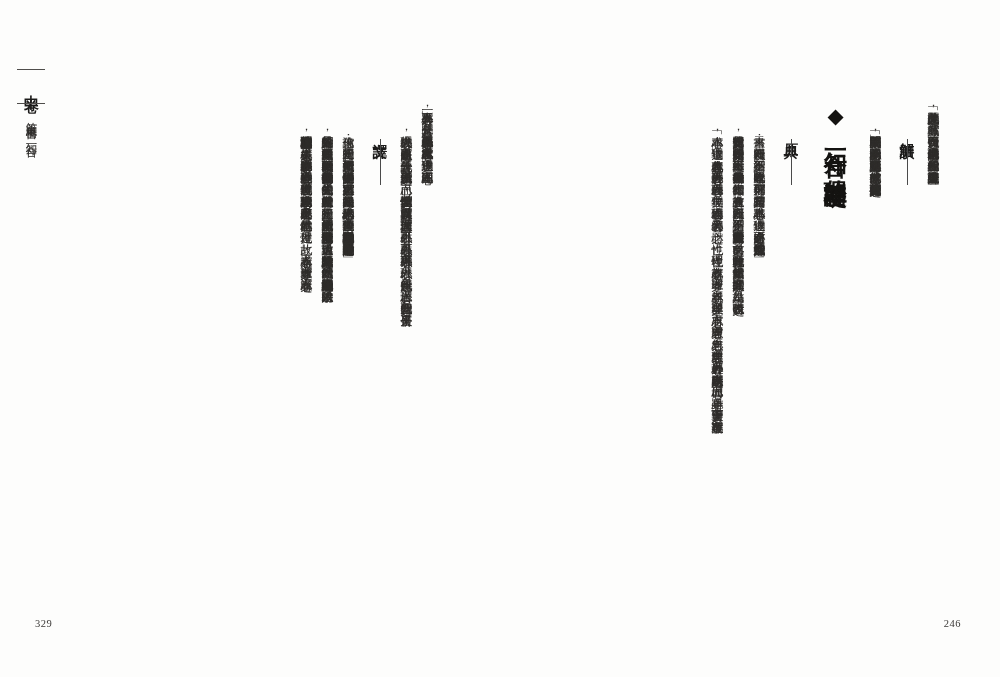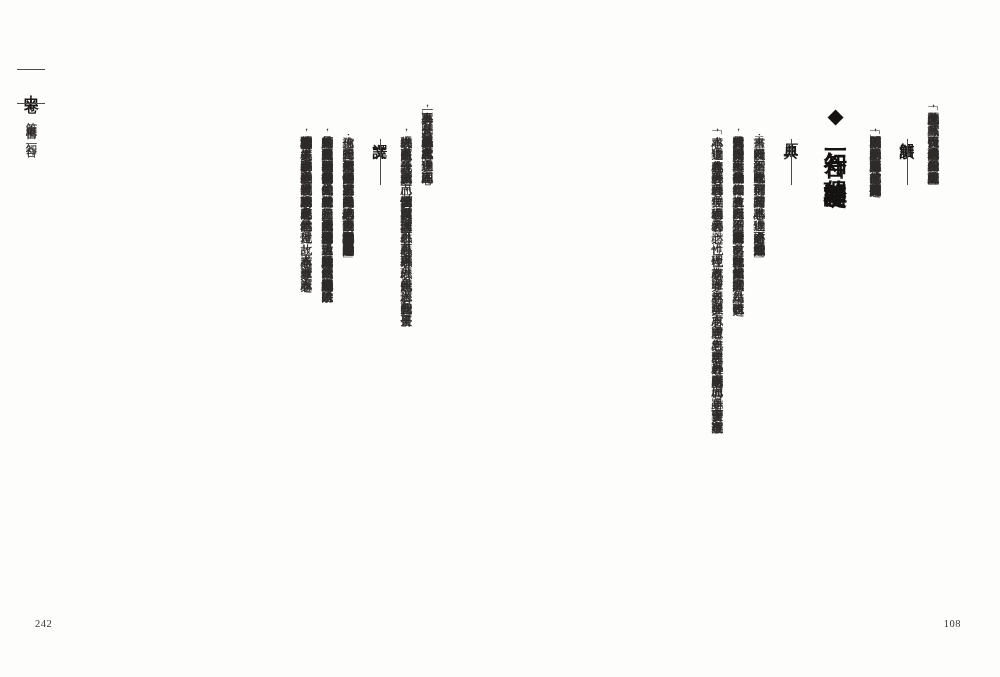--- a/index.html
+++ b/index.html
@@ -88,16 +88,16 @@
   <div class="blk b-cont"><span>又說「此亦毫釐倏忽之間，非謂截然有等，今日知之而明日乃行也」，這也是你學業尚未精通的表現，但你所說的知和行並舉，不宜分出誰先誰後還是無可置疑的。</span></div>
       <div class="blk b-section-heading"><span>解讀</span></div>
       <div class="blk b-body"><span>顧東橋問陽明「工夫次第」問題，陽明認為弟子之間自相矛盾，陽明認為必須是知行並進才可，才有盡德修業的成就。而程朱意見是要先知了之後才可能有正確的行為。</span></div>
       <div class="blk b-chapter-heading"><span class="marker">◆</span><span>知行合一　的理論基礎</span></div>
       <div class="blk b-section-heading"><span>原典</span></div>
       <div class="blk b-body"><span>來書云：「真知即所以為行，不行不足謂之知，此為學者吃緊立教，俾務躬行則可。若真謂行即是知，恐其專求本心，遂遺物理，必有暗而不達之處。抑豈聖門知行並進之成法哉？」</span></div>
       <div class="blk b-body"><span>知之真切篤實處即是行，行之明覺精察處即是知。知行工夫本不可離，只為後世學者分作兩截用功，失卻知行本體，故有合一並進之說。「真知即所以為行，不行不足謂之知」，即如來書所云「知食乃食」等說可見，前已略言之矣。此雖吃緊救弊而發，然知行之體本來如是，非以己意抑揚其間，姑為是說，以苟一時之效者也。</span></div>
       <div class="blk b-body"><span>「專求本心，遂遺物理」，此蓋失其本心者也。夫物理不外於吾心，外吾心而求物理，無物理矣。遺物理而求吾心，吾心又何物邪？心之體，性也，性即理也。故有孝親之心，即有孝之理：無孝親之心，即無孝之理矣。有忠君之心，即有忠君之理：無忠君之心，即無忠君之理矣。理豈外於吾心邪？晦庵謂「人之所以為學者，心與理而已。心雖主乎一身，而實管乎天下之理：理雖散在萬事，</span></div>
     </div>
 
-  <div class="pagenum pagenum-left">242</div>
-  <div class="pagenum pagenum-right">108</div>
+  <div class="pagenum pagenum-left">329</div>
+  <div class="pagenum pagenum-right">246</div>
 
 </div>
 
 </body></html>

